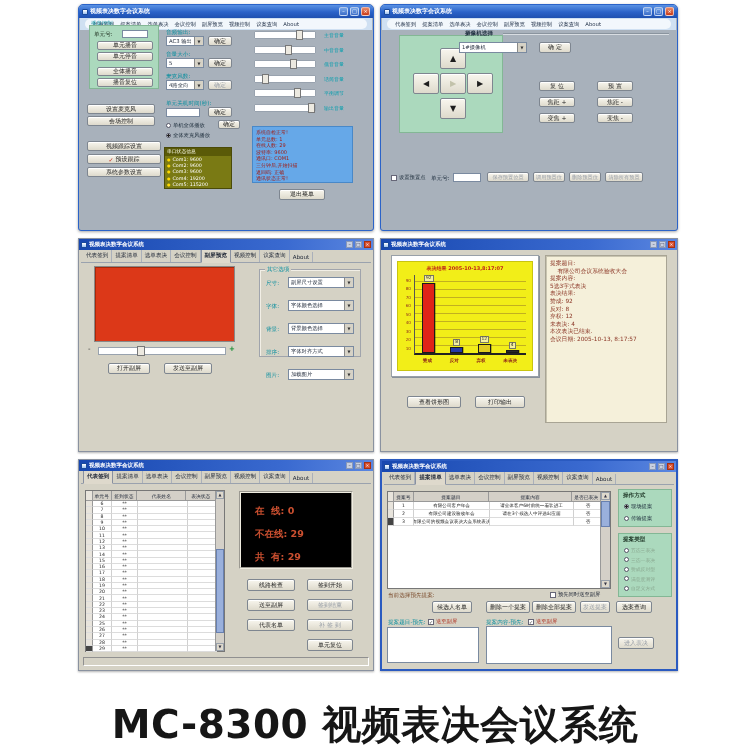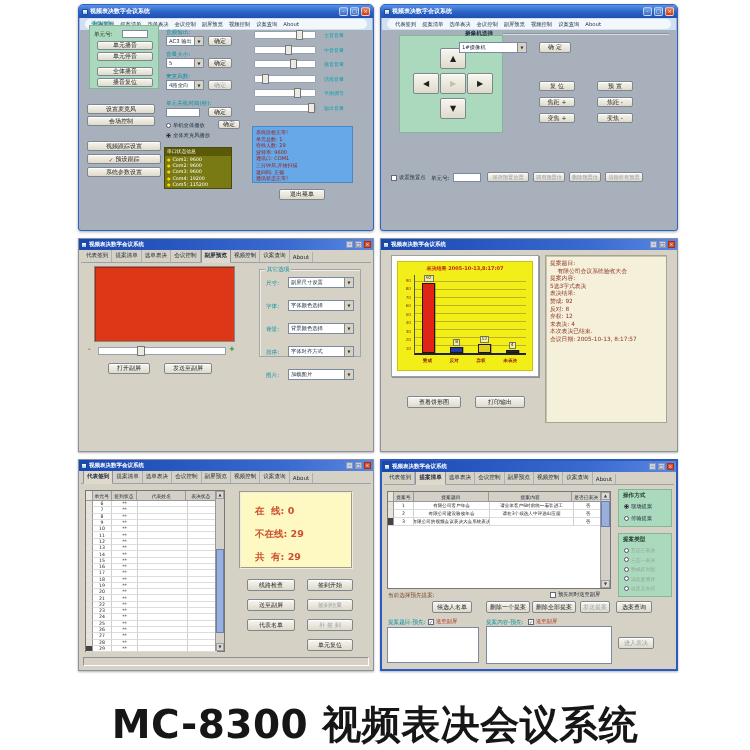--- a/index.html
+++ b/index.html
@@ -77,21 +77,21 @@
   .bar-col{display:flex;flex-direction:column;align-items:center;justify-content:flex-end;height:100%;width:20px}
   .bar-tag{font-size:4.4px;background:#f4f0a0;border:1px solid #776;color:#222;padding:0 1px;line-height:4.8px;margin-bottom:1px}
   .bar{width:13px;border:1px solid #1a1a1a;box-shadow:1px 0 0 rgba(0,0,0,.25)}
   .yticks{position:absolute;display:flex;flex-direction:column;justify-content:space-between;align-items:flex-end}
   .ytick{font-size:4.2px;color:#903020;line-height:4.5px}
   .xlabels{position:absolute;display:flex;justify-content:space-around}
   .xlab{font-size:4.6px;font-weight:bold;color:#902818;white-space:nowrap}
   .beige{position:absolute;background:#f5f0da;border:1px solid #a8a494;box-shadow:inset 1px 1px 0 #c8c4b0;padding:4px;overflow:hidden}
   .rline{font-size:5.8px;line-height:7.6px;color:#8a3424;white-space:pre-wrap}
   
-  .raised{position:absolute;background:#fef9c3;border:2px groove #efece0}
+  .raised{position:absolute;background:#000000;border:2px groove #efece0}
   .stat{font-size:9.5px;font-weight:bold;color:#cc5030;white-space:pre;margin-bottom:10px}
   .statusbar{position:absolute;border:1px solid;border-color:#909090 #fff #fff #909090;background:#d5d2c5}
   
   .ptitle{position:absolute;left:0;right:0;top:698px;text-align:center;font-size:39px;font-weight:bold;color:#161616;letter-spacing:0.5px;white-space:nowrap}
 </style>
 </head>
 <body>
 
 <div class="win w-r1" style="left:78px;top:4px;width:296px;height:227px">
   <div class="tbar1">

